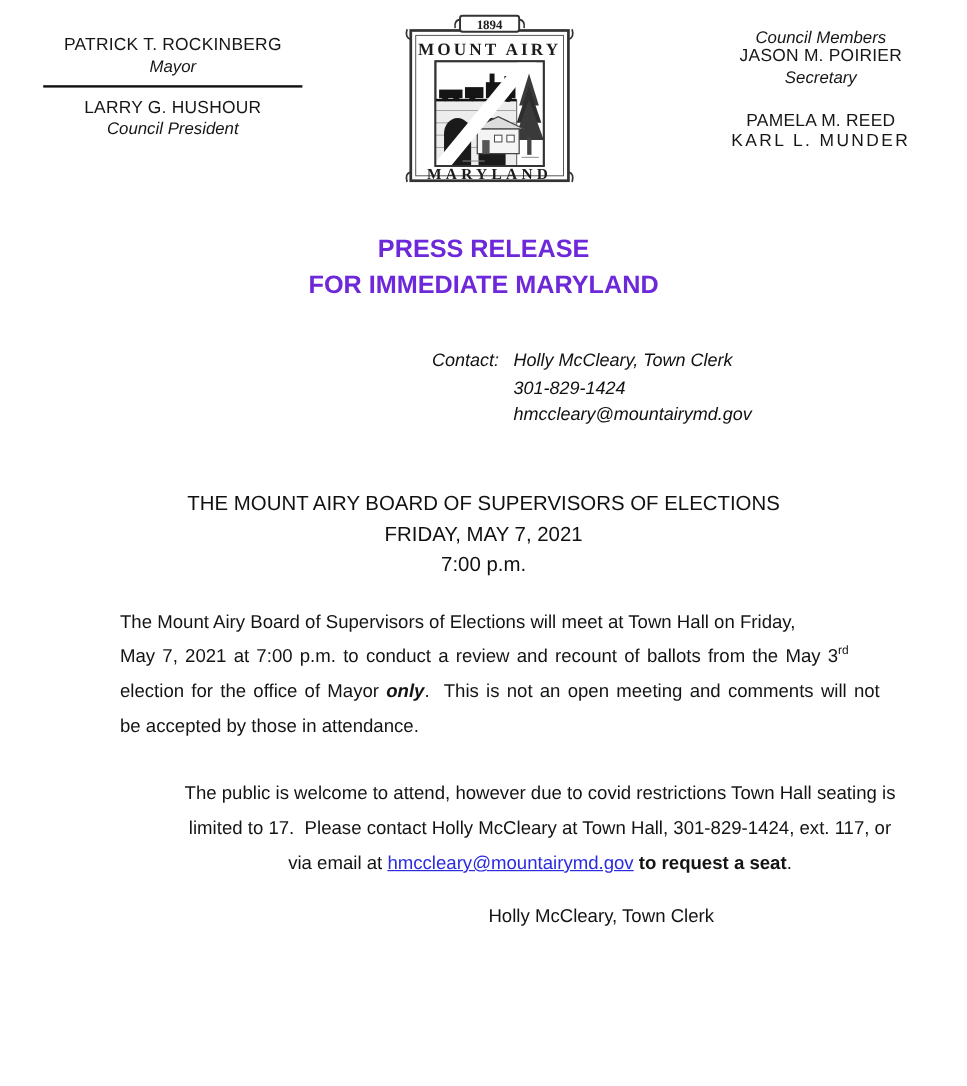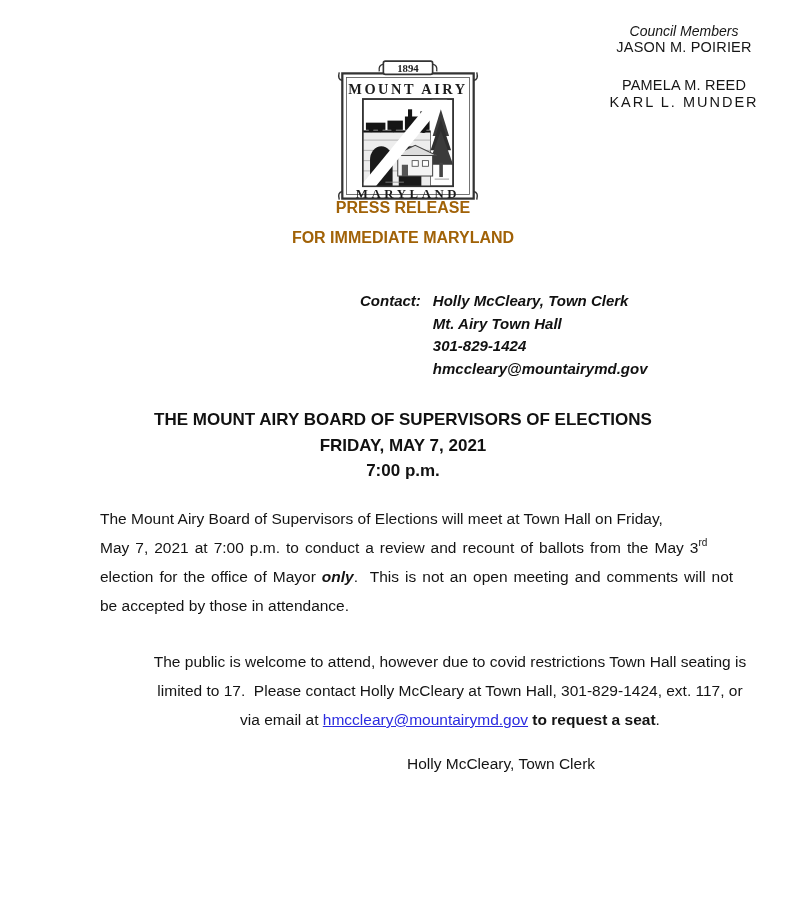--- a/index.html
+++ b/index.html
@@ -10,31 +10,31 @@
 
   
   .lh-left  { position:absolute; left:36px;  top:30px; width:216px; text-align:center; }
   .lh-right { position:absolute; left:562px; top:23px; width:244px; text-align:center; }
   .lh-name  { font-size:14.5px; line-height:17px; letter-spacing:0.2px; color:#161616; }
   .lh-title { font-size:14px; font-style:italic; line-height:16px; color:#161616; }
   .lh-divider { border:none; border-top:2.5px solid #111; margin:8px 0 9px 0; }
   .lh-gap { height:21px; }
   .ls-wide { letter-spacing:2px;text-align:center; }
 
-  .seal-wrap { position:absolute; left:336px; top:10px; width:144px; height:156px;margin-top:48px; }
+  .seal-wrap { position:absolute; left:336px; top:10px; width:144px; height:156px; }
 
   
   .release-heading { position:absolute; left:0; top:193px; width:100%;
-    text-align:center; font-weight:bold; font-size:16px; line-height:30px; color:#a16207; }
+    text-align:center; font-weight:bold; font-size:21px; line-height:30px; color:#6d28d9; }
   .event-heading { position:absolute; left:0; top:407px; width:100%;
-    text-align:center; font-weight:bold; font-size:17px; line-height:25.5px; color:#111; }
+    text-align:center; font-weight:normal; font-size:17px; line-height:25.5px; color:#111; }
 
   
   .contact { position:absolute; left:360px; top:290px; display:flex;
-    font-weight:bold; font-style:italic; font-size:15px; line-height:22.5px; color:#111; }
+    font-weight:normal; font-style:italic; font-size:15px; line-height:22.5px; color:#111; }
   .contact-label { margin-right:12px; }
 
   
   .body-text { position:absolute; left:68px; top:504px; width:700px;
     font-size:15.5px; line-height:29px; color:#141414;margin-left:32px; }
   .body-text p { margin:0; white-space:nowrap; }
   .body-text p + p { margin-top:27px;text-align:center; }
   .wide { word-spacing:1.7px; }
   .italic { font-style:italic;font-weight:bold; }
   .bold { font-weight:bold; }
@@ -44,20 +44,27 @@
   .signature { position:absolute; left:407px; top:755px; font-size:15.5px; color:#141414; }
 
   
   .seal-serif { font-family:"Liberation Serif", serif; font-weight:bold; fill:#1c1c1c; }
 </style>
 </head>
 <body>
 
 <div class="page">
 
+  <div class="lh-left">
+    <div class="lh-name">PATRICK T. ROCKINBERG</div>
+    <div class="lh-title">Mayor</div>
+    <hr class="lh-divider">
+    <div class="lh-name">LARRY G. HUSHOUR</div>
+    <div class="lh-title">Council President</div>
+  </div>
 
   <div class="seal-wrap">
     <svg viewBox="0 0 140 152" width="144" height="156">
 
       <rect x="6" y="15" width="128" height="122" fill="#ffffff" stroke="#333" stroke-width="2.2"></rect>
       <rect x="10" y="19" width="120" height="114" fill="none" stroke="#555" stroke-width="0.8"></rect>
 
       <path d="M6,22 q-5,-1 -3,-8" fill="none" stroke="#333" stroke-width="1.4"></path>
       <path d="M134,22 q5,-1 3,-8" fill="none" stroke="#333" stroke-width="1.4"></path>
       <path d="M6,130 q-5,1 -3,8" fill="none" stroke="#333" stroke-width="1.4"></path>
@@ -110,35 +117,35 @@
       </g>
       <rect x="26" y="40" width="88" height="85" fill="none" stroke="#333" stroke-width="1.5"></rect>
 
       <text x="70" y="136" text-anchor="middle" font-size="12.5" letter-spacing="3.5" class="seal-serif">MARYLAND</text>
     </svg>
   </div>
 
   <div class="lh-right">
     <div class="lh-title">Council Members</div>
     <div class="lh-name">JASON M. POIRIER</div>
+    <div class="lh-title">Secretary</div>
     <div class="lh-gap"></div>
     <div class="lh-name">PAMELA M. REED</div>
     <div class="lh-name ls-wide">KARL L. MUNDER</div>
   </div>
 
   <div class="release-heading">
     <div>PRESS RELEASE</div>
     <div>FOR IMMEDIATE MARYLAND</div>
   </div>
 
   <div class="contact">
     <div class="contact-label">Contact:</div>
     <div>
       <div>Holly McCleary, Town Clerk</div>
-      <div>Mt. Airy Town Hall</div>
       <div>301-829-1424</div>
       <div>hmccleary@mountairymd.gov</div>
     </div>
   </div>
 
   <div class="event-heading">
     <div>THE MOUNT AIRY BOARD OF SUPERVISORS OF ELECTIONS</div>
     <div>FRIDAY, MAY 7, 2021</div>
     <div>7:00 p.m.</div>
   </div>

